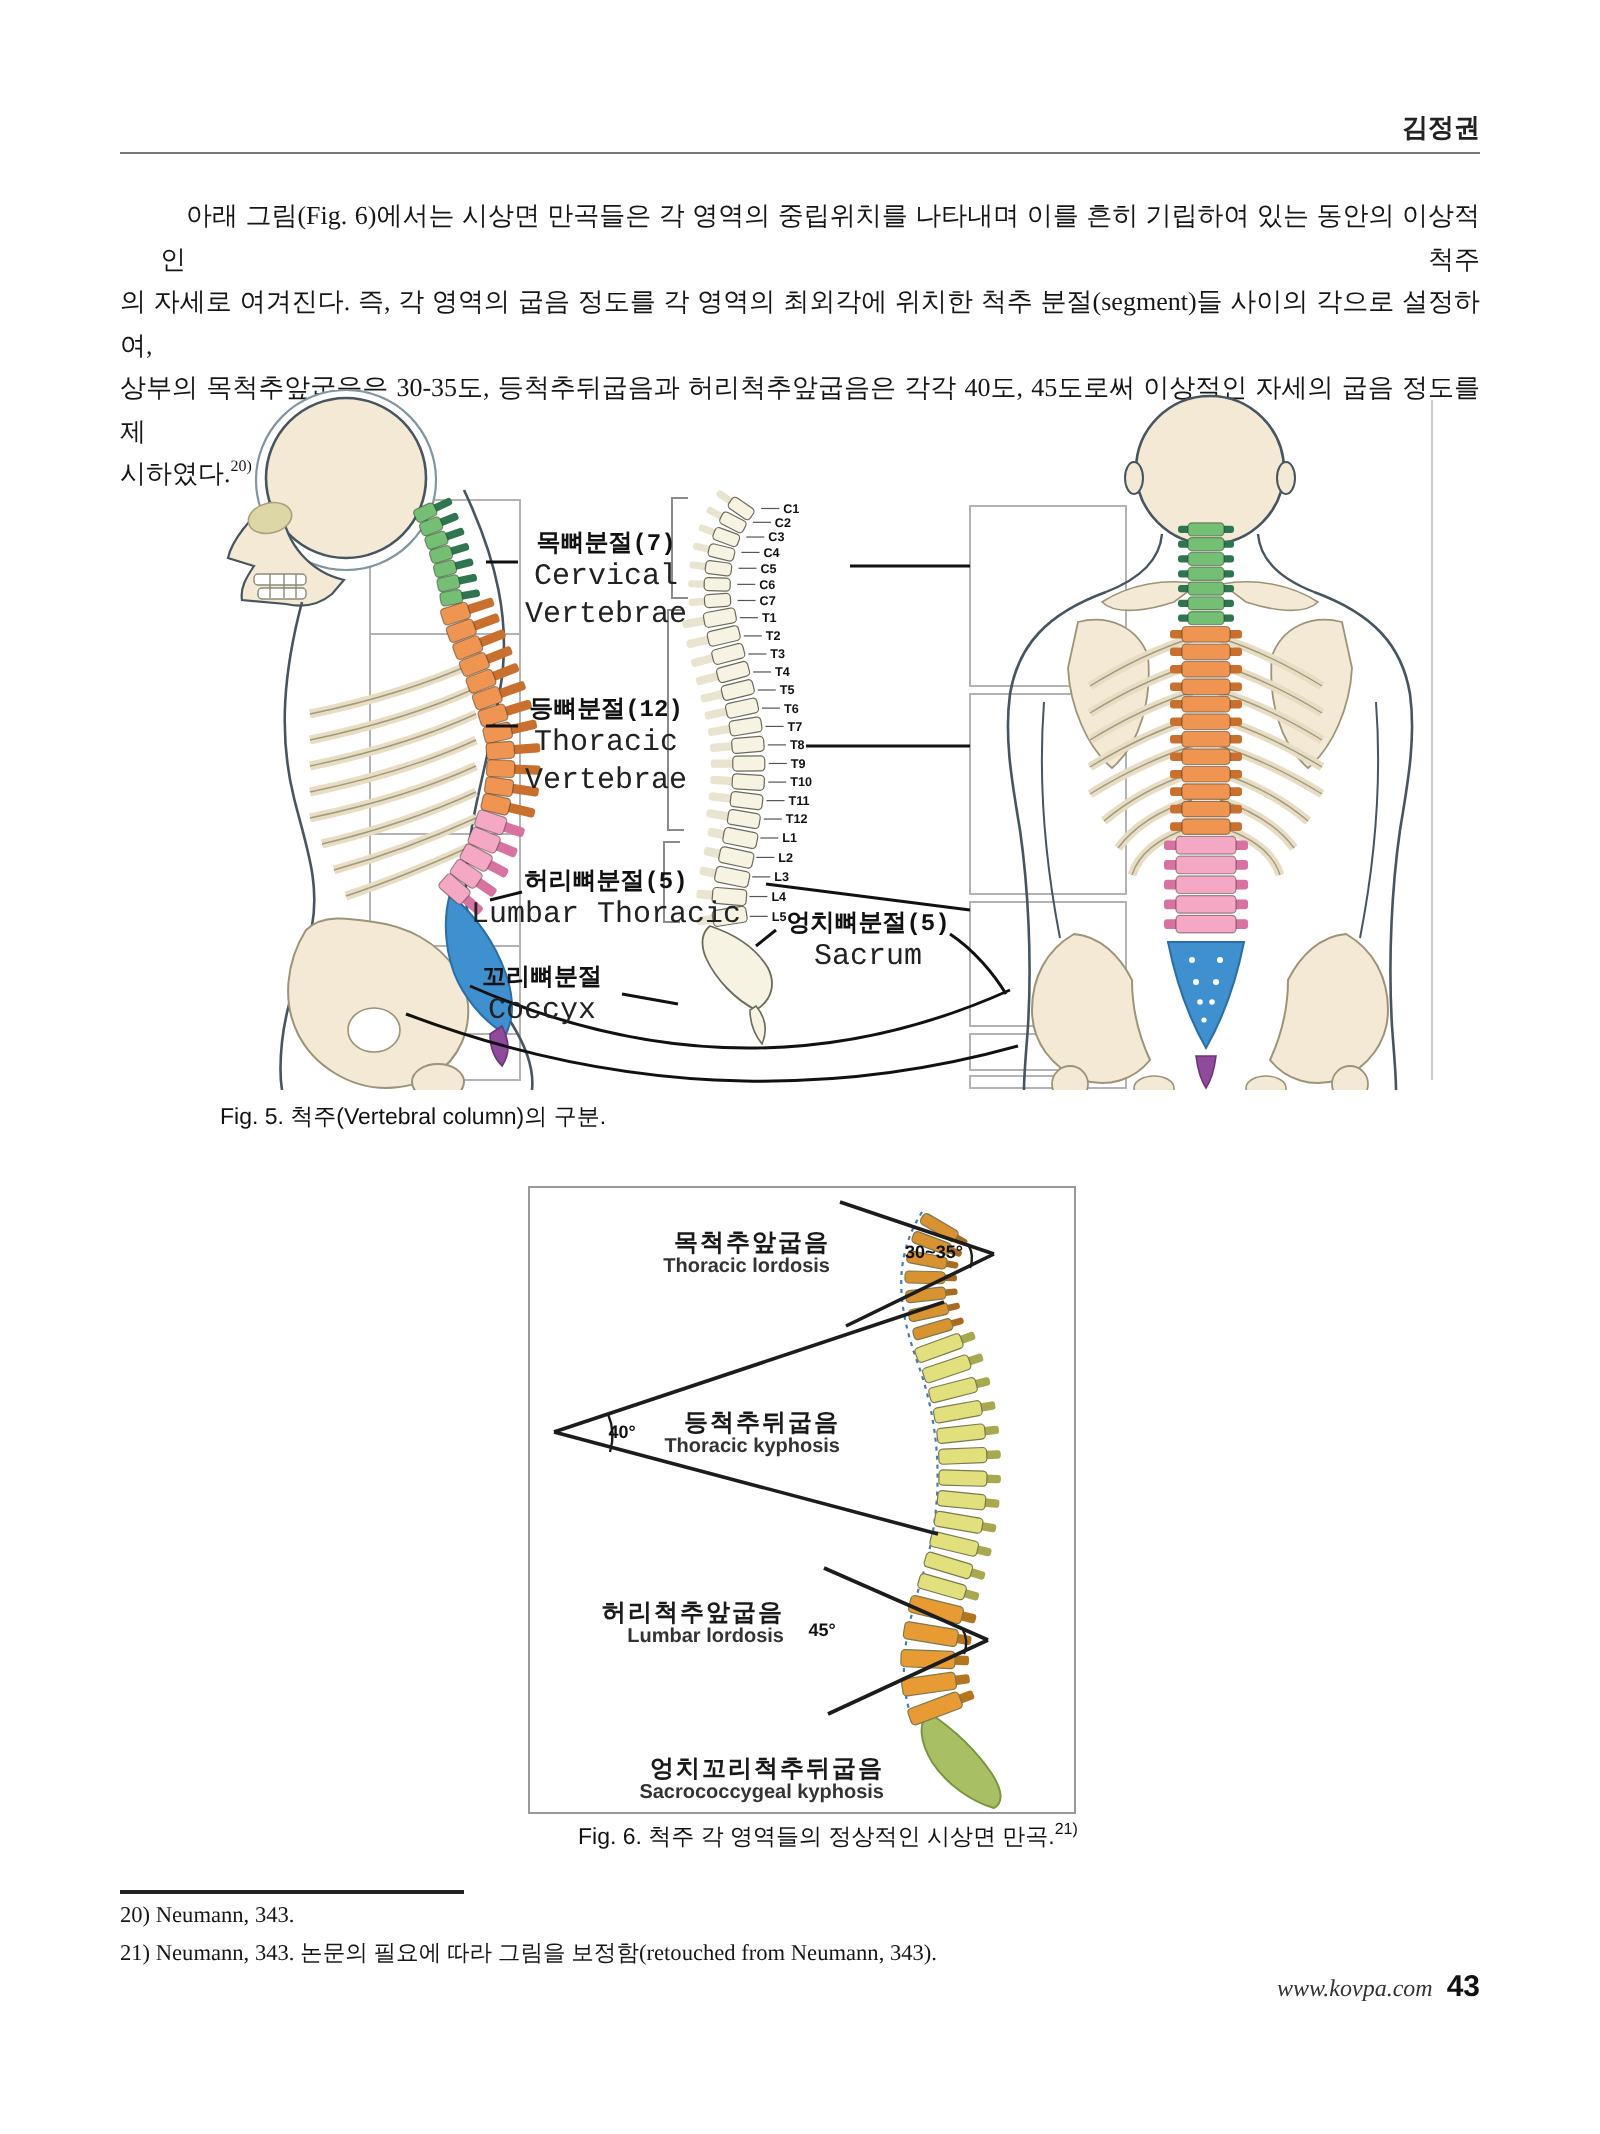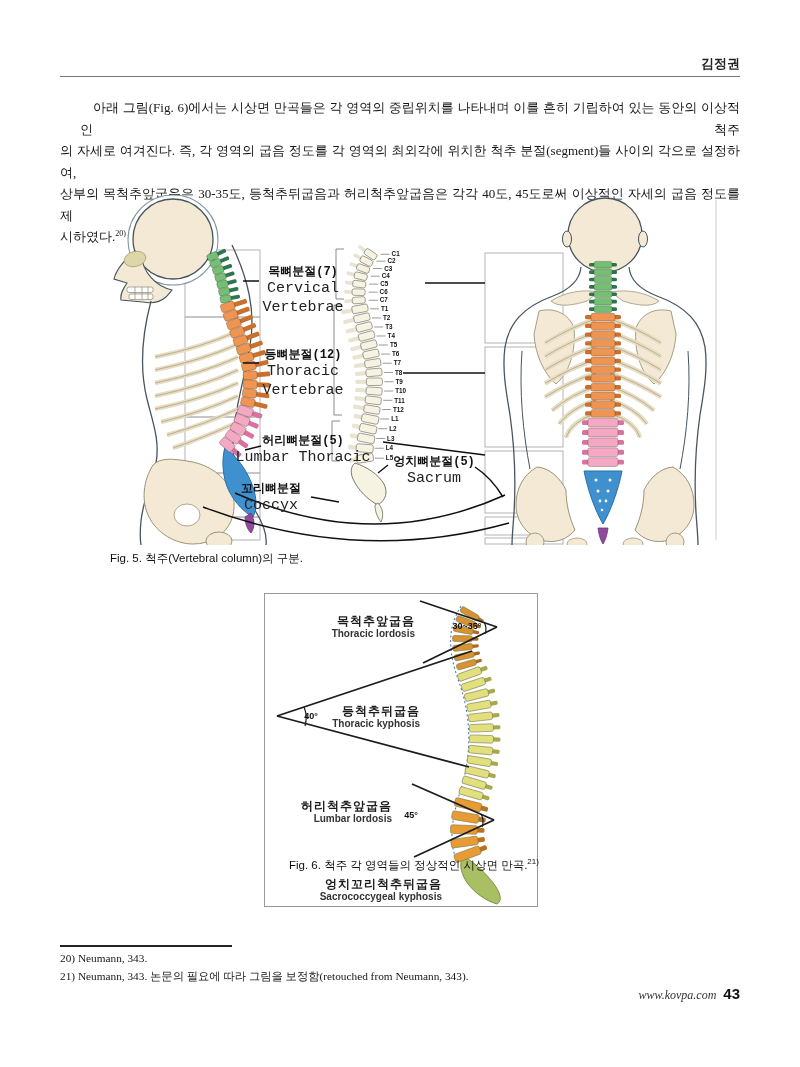--- a/index.html
+++ b/index.html
@@ -541,21 +541,21 @@
     </div>
     <div class="f6label" style="left:12px;top:283px;width:165px;">
       <div class="kr">엉치꼬리척추뒤굽음</div>
       <div class="en">Sacrococcygeal kyphosis</div>
     </div>
     <span class="angle" style="left:176px;top:27px;width:52px;">30~35°</span>
     <span class="angle" style="left:32px;top:117px;width:28px;">40°</span>
     <span class="angle" style="left:132px;top:216px;width:28px;">45°</span>
   </div>
 
-  <div class="cap" style="top:858px;left:264px;">
+  <div class="cap" style="top:911px;left:264px;">
     <b>Fig. 6.</b><span> 척주 각 영역들의 정상적인 시상면 만곡.</span><sup>21)</sup>
   </div>
 
   <div class="fnrule"></div>
   <div class="fn fn1">20) Neumann, 343.</div>
   <div class="fn fn2">21) Neumann, 343. 논문의 필요에 따라 그림을 보정함(retouched from Neumann, 343).</div>
 
   <div class="footer">
     <span class="site">www.kovpa.com</span><span class="pagenum">43</span>
   </div>

